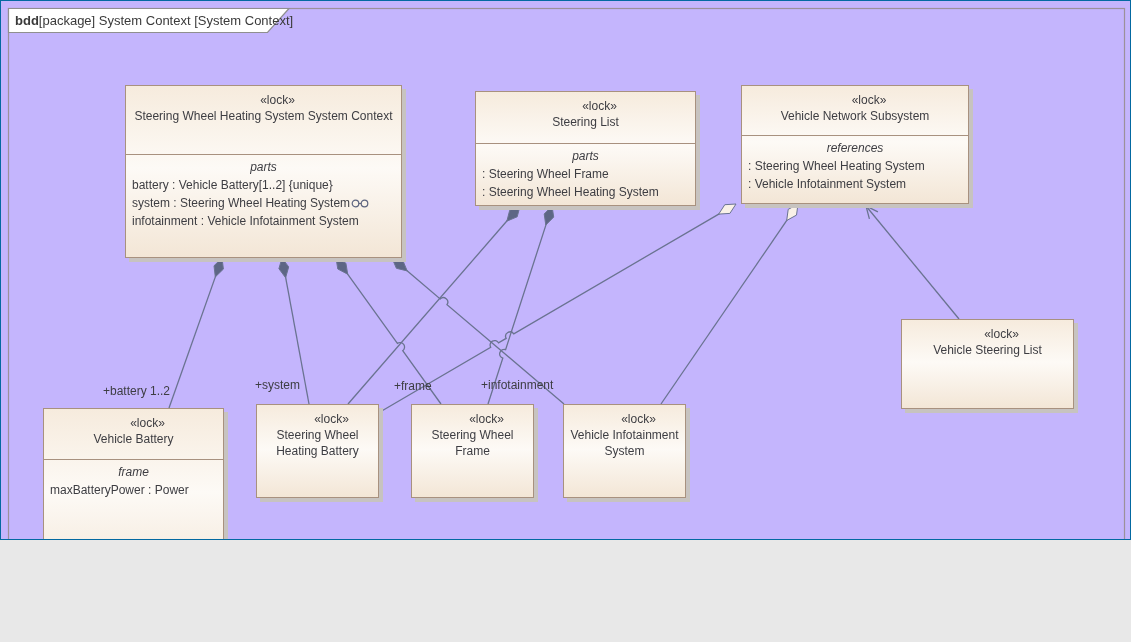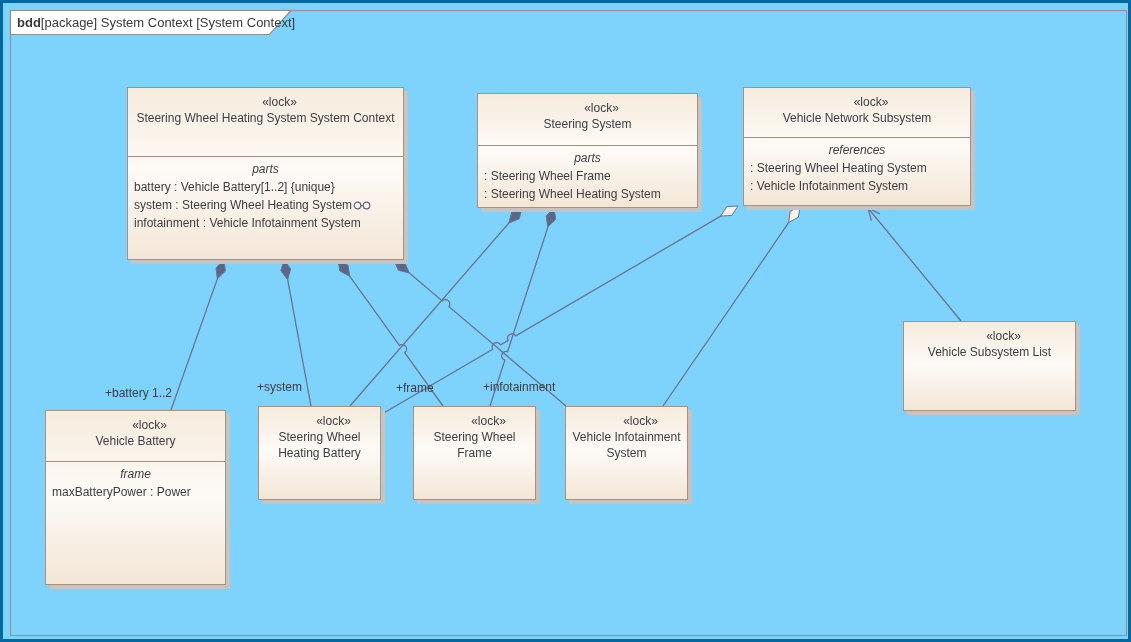--- a/index.html
+++ b/index.html
@@ -1,18 +1,18 @@
 <!DOCTYPE html>
 <html><head>
 <meta charset="utf-8">
 <style>
   html,body{margin:0;padding:0;background:#e8e8e8;}
   #canvas{
-    position:relative; width:1131px; height:642px; background:#7dd3fc;
-    border:3px solid #0369a1; box-sizing:border-box; overflow:hidden;
+    position:relative; width:1131px; height:540px; background:#c4b5fd;
+    border:1px solid #0369a1; box-sizing:border-box; overflow:hidden;
     font-family:"Liberation Sans", sans-serif; color:#3d3d42;
   }
   #conn-layer{position:absolute; left:0; top:0; width:1131px; height:642px; z-index:1;}
   .block{
     position:absolute; z-index:2; box-sizing:border-box;
     background:linear-gradient(180deg,#f6ebdd 0%, #fdfaf6 48%, #f3e6d6 100%);
     border:1px solid #a8917f; box-shadow:4px 4px 0 #c7c3c0;
     font-size:12px; display:flex; flex-direction:column;
   }
   .btitle{text-align:center; padding-top:6px; line-height:16px; flex:0 0 auto;}
@@ -94,21 +94,21 @@
             <line x1="7.8" y1="4.5" x2="10.2" y2="4.5"></line>
             <circle cx="13.5" cy="4.5" r="3.3"></circle>
           </svg></div>
       <div class="crow">infotainment : Vehicle Infotainment System</div>
     </div>
   </div>
 
   <div class="block" style="left:474px;top:90px;width:221px;height:115px">
     <div class="btitle" style="height:45px">
       <span class="stereo">«lock»</span>
-      <span class="bname">Steering System</span>
+      <span class="bname">Steering List</span>
     </div>
     <div class="bcomp">
       <div class="clabel">parts</div>
       <div class="crow">: Steering Wheel Frame</div>
       <div class="crow">: Steering Wheel Heating System</div>
     </div>
   </div>
 
   <div class="block" style="left:740px;top:84px;width:228px;height:119px">
     <div class="btitle" style="height:43px">
@@ -118,21 +118,21 @@
     <div class="bcomp">
       <div class="clabel">references</div>
       <div class="crow">: Steering Wheel Heating System</div>
       <div class="crow">: Vehicle Infotainment System</div>
     </div>
   </div>
 
   <div class="block" style="left:900px;top:318px;width:173px;height:90px">
     <div class="btitle">
       <span class="stereo">«lock»</span>
-      <span class="bname">Vehicle Subsystem List</span>
+      <span class="bname">Vehicle Steering List</span>
     </div>
   </div>
 
   <div class="block" style="left:42px;top:407px;width:181px;height:175px">
     <div class="btitle" style="height:44px">
       <span class="stereo">«lock»</span>
       <span class="bname">Vehicle Battery</span>
     </div>
     <div class="bcomp">
       <div class="clabel">frame</div>

